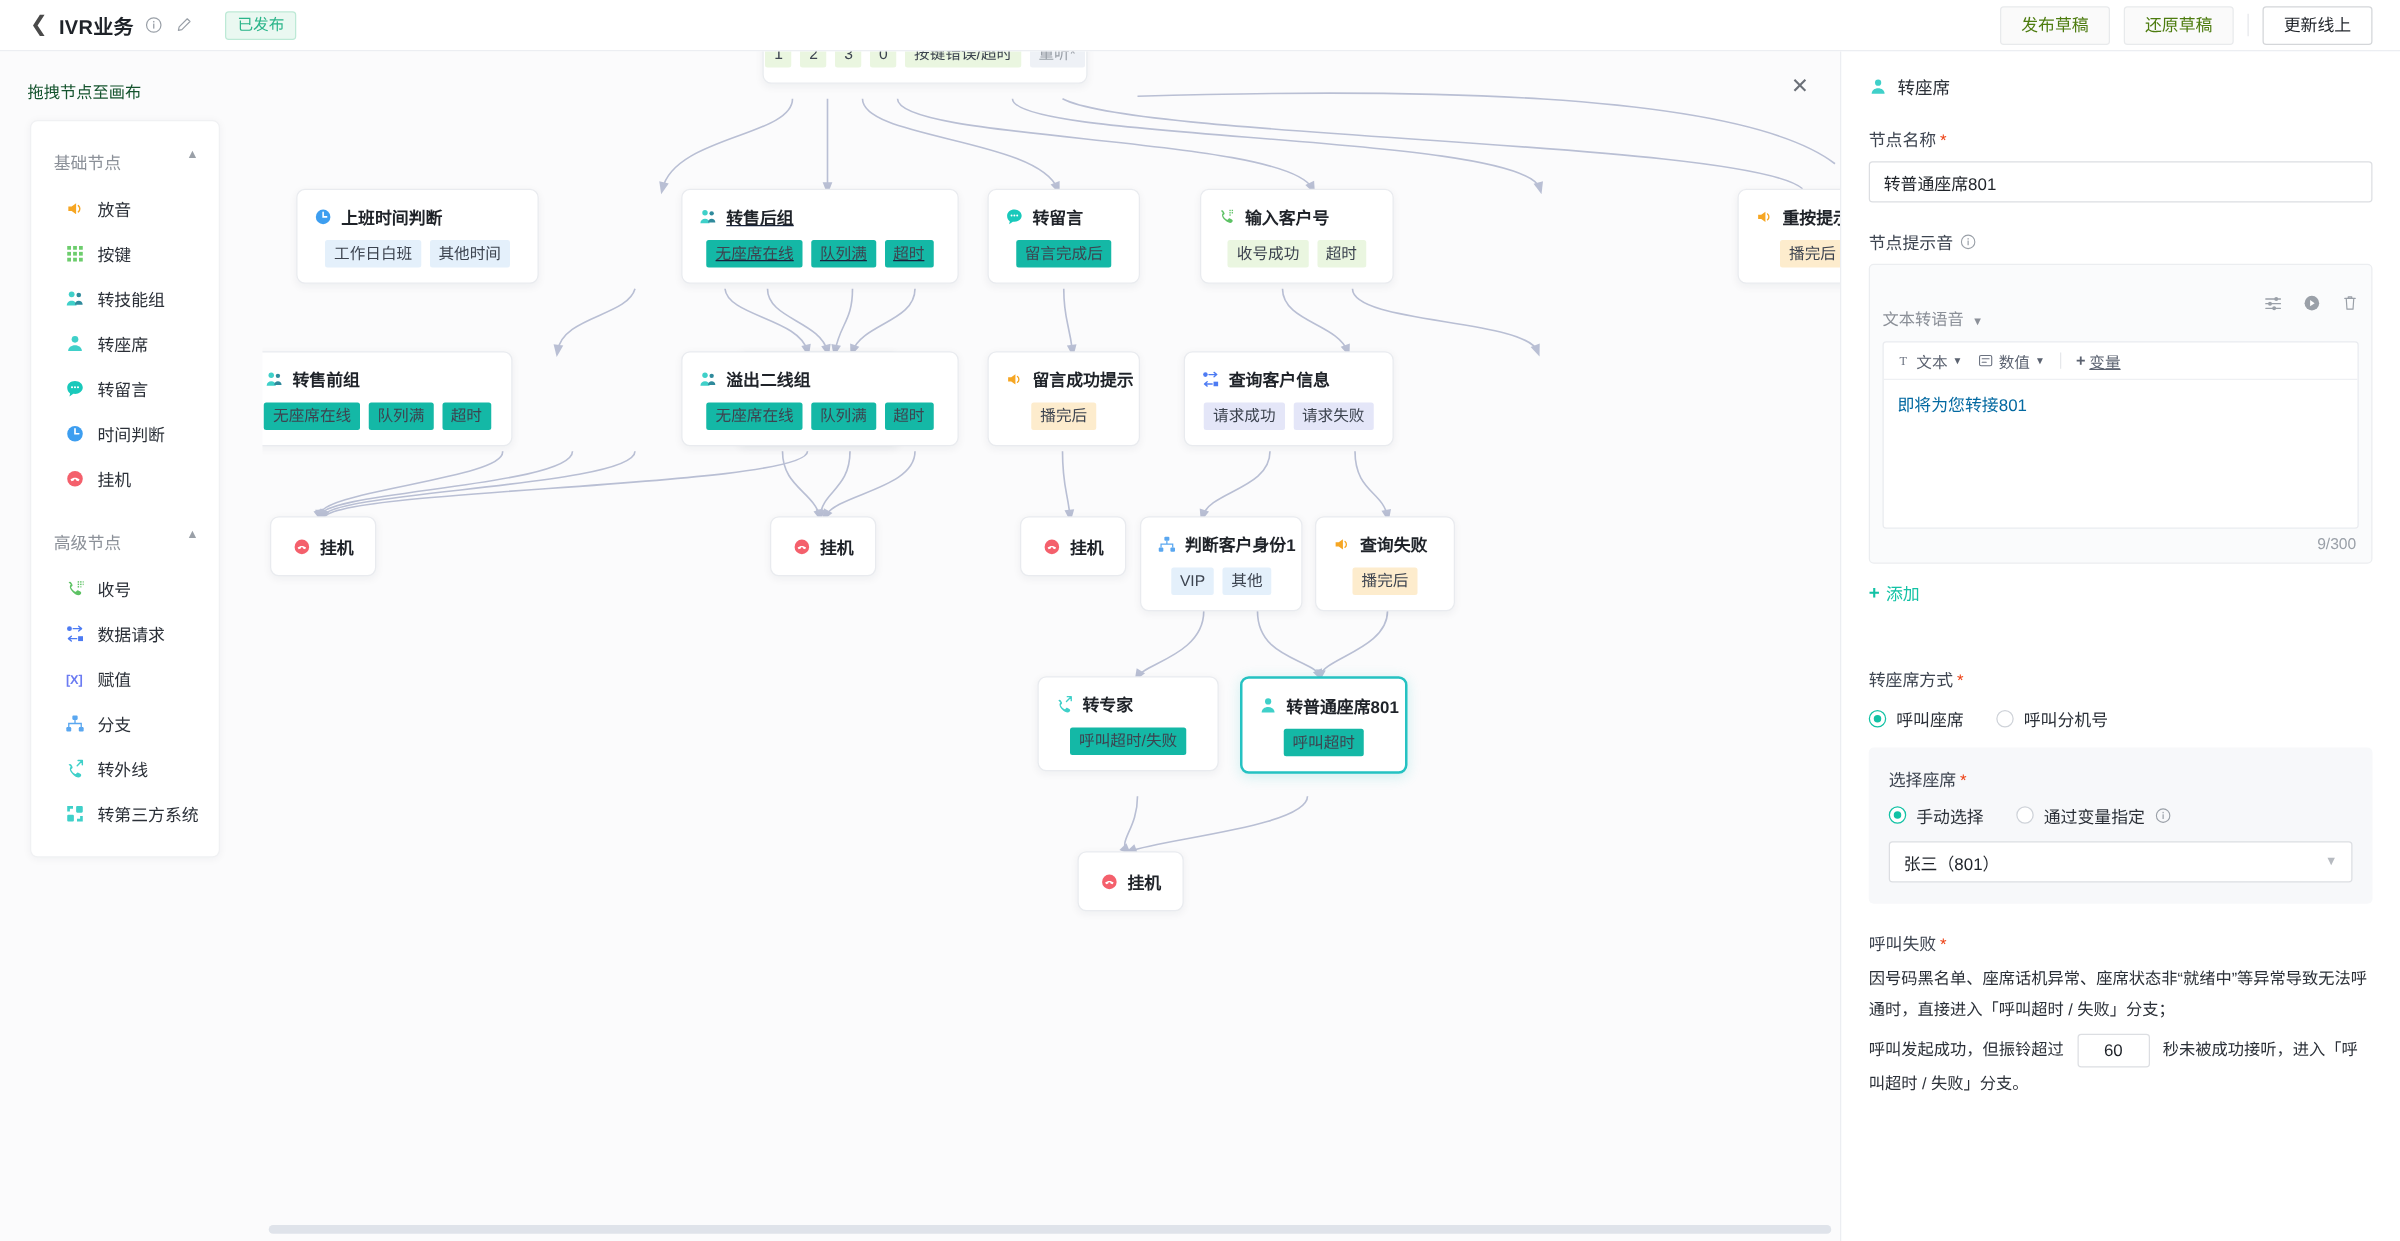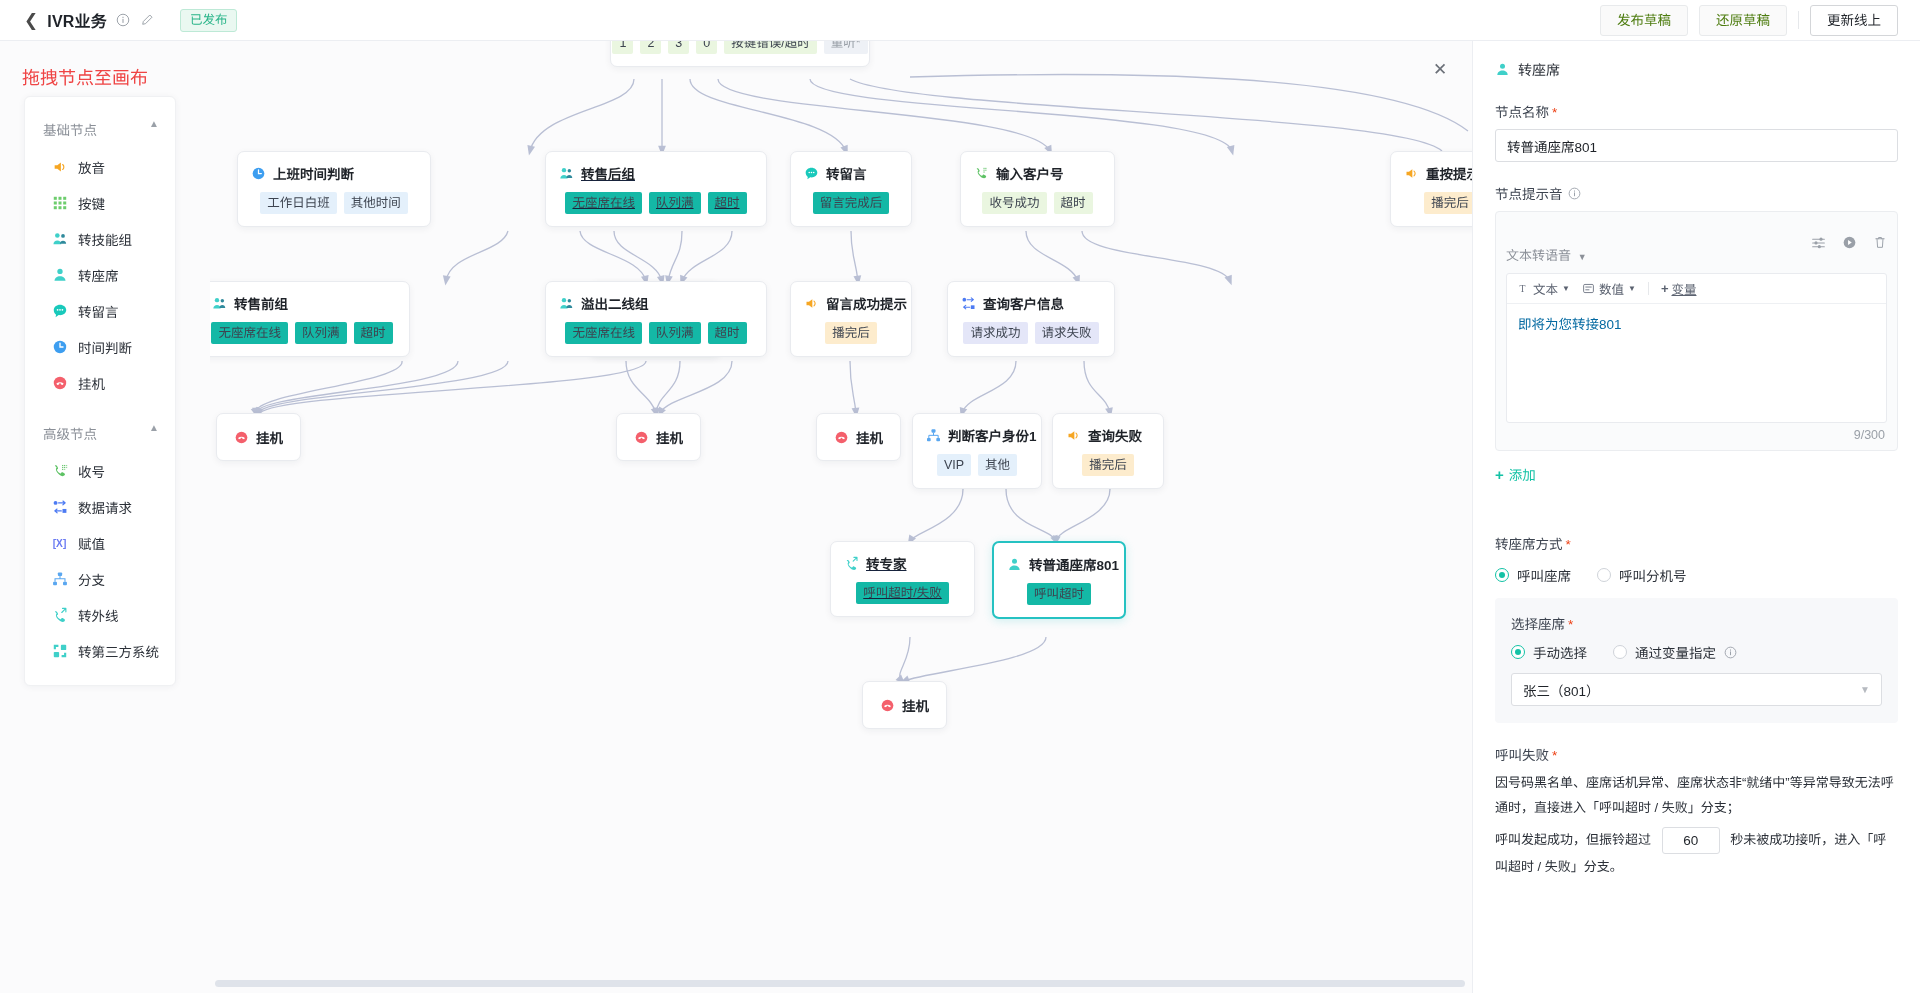--- a/index.html
+++ b/index.html
@@ -33,21 +33,21 @@
     font-size:13.5px; border-radius:3px; padding:0 16px; height:31px; line-height:29px;
     border:1px solid #dcdee2; background:#fff; cursor:pointer; white-space:nowrap;
     font-family:inherit;
   }
   .btn.disabled{ color:#4d7c0f; background:#fafafa; border-color:#e8eaec; cursor:not-allowed; }
   .btn.primary-out{ color:#1f2329; border-color:#d4d6d9; font-weight:400;}
   .hdr-sep{ width:1px; height:18px; background:#e6e8eb; }
 
   
   .palette-wrap{ position:absolute; left:0; top:41px; width:210px; height:952px; }
-  .drag-hint{ font-size:18px; color:#ef4444; padding:22px 0 0 22px; }
+  .drag-hint{ font-size:13px; color:#14532d; padding:22px 0 0 22px; }
   .palette{
     position:absolute; left:24px; top:55px; width:152px;
     background:#fff; border:1px solid #f0f1f3; border-radius:6px;
     box-shadow:0 1px 7px rgba(20,30,60,.05); padding:12px 0 16px 0;
   }
   .pal-group{
     display:flex; justify-content:space-between;
     padding:10px 16px 10px 18px; font-size:13.5px; color:#8b9098;
   }
   .chev{ font-size:10px; color:#9aa0a8; transform:translateY(-1px); }
@@ -676,21 +676,21 @@
               <path d="M12 6.2a3.6 3.6 0 010 5.6" fill="none" stroke="#f6a623" stroke-width="1.3" stroke-linecap="round"></path>
             </svg>
         </span>
         <span class="node-title">查询失败</span>
       </div>
       <div class="node-ports">
         <span class="port amber">播完后</span>
       </div>
     </div>
 
-    <div class="node" style="left:620px; top:500px; width:145px;text-decoration:underline;">
+    <div class="node" style="left:620px; top:500px; width:145px;">
       <div class="node-head">
         <span>
           <svg width="15" height="15" viewBox="0 0 18 18">
               <path d="M3.2 5.2c1-.9 2-.6 2.5.3l1 1.8c.3.6.2 1-.3 1.4l-.7.6c-.2.2-.3.5-.1.8.9 1.7 2 2.8 3.6 3.6.3.1.6.1.8-.2l.6-.7c.4-.5.8-.6 1.4-.3l1.8 1c.9.5 1.1 1.5.3 2.4-1.7 1.8-4.4.7-7-1.8s-3.6-5.2-1.9-6.9z" fill="#3fd0c9"></path>
               <path d="M11 6.2l4.3-4.3M11.8 1.6h3.8v3.8" fill="none" stroke="#3fd0c9" stroke-width="1.3" stroke-linecap="round" stroke-linejoin="round"></path>
             </svg>
         </span>
         <span class="node-title">转专家</span>
       </div>
       <div class="node-ports">

